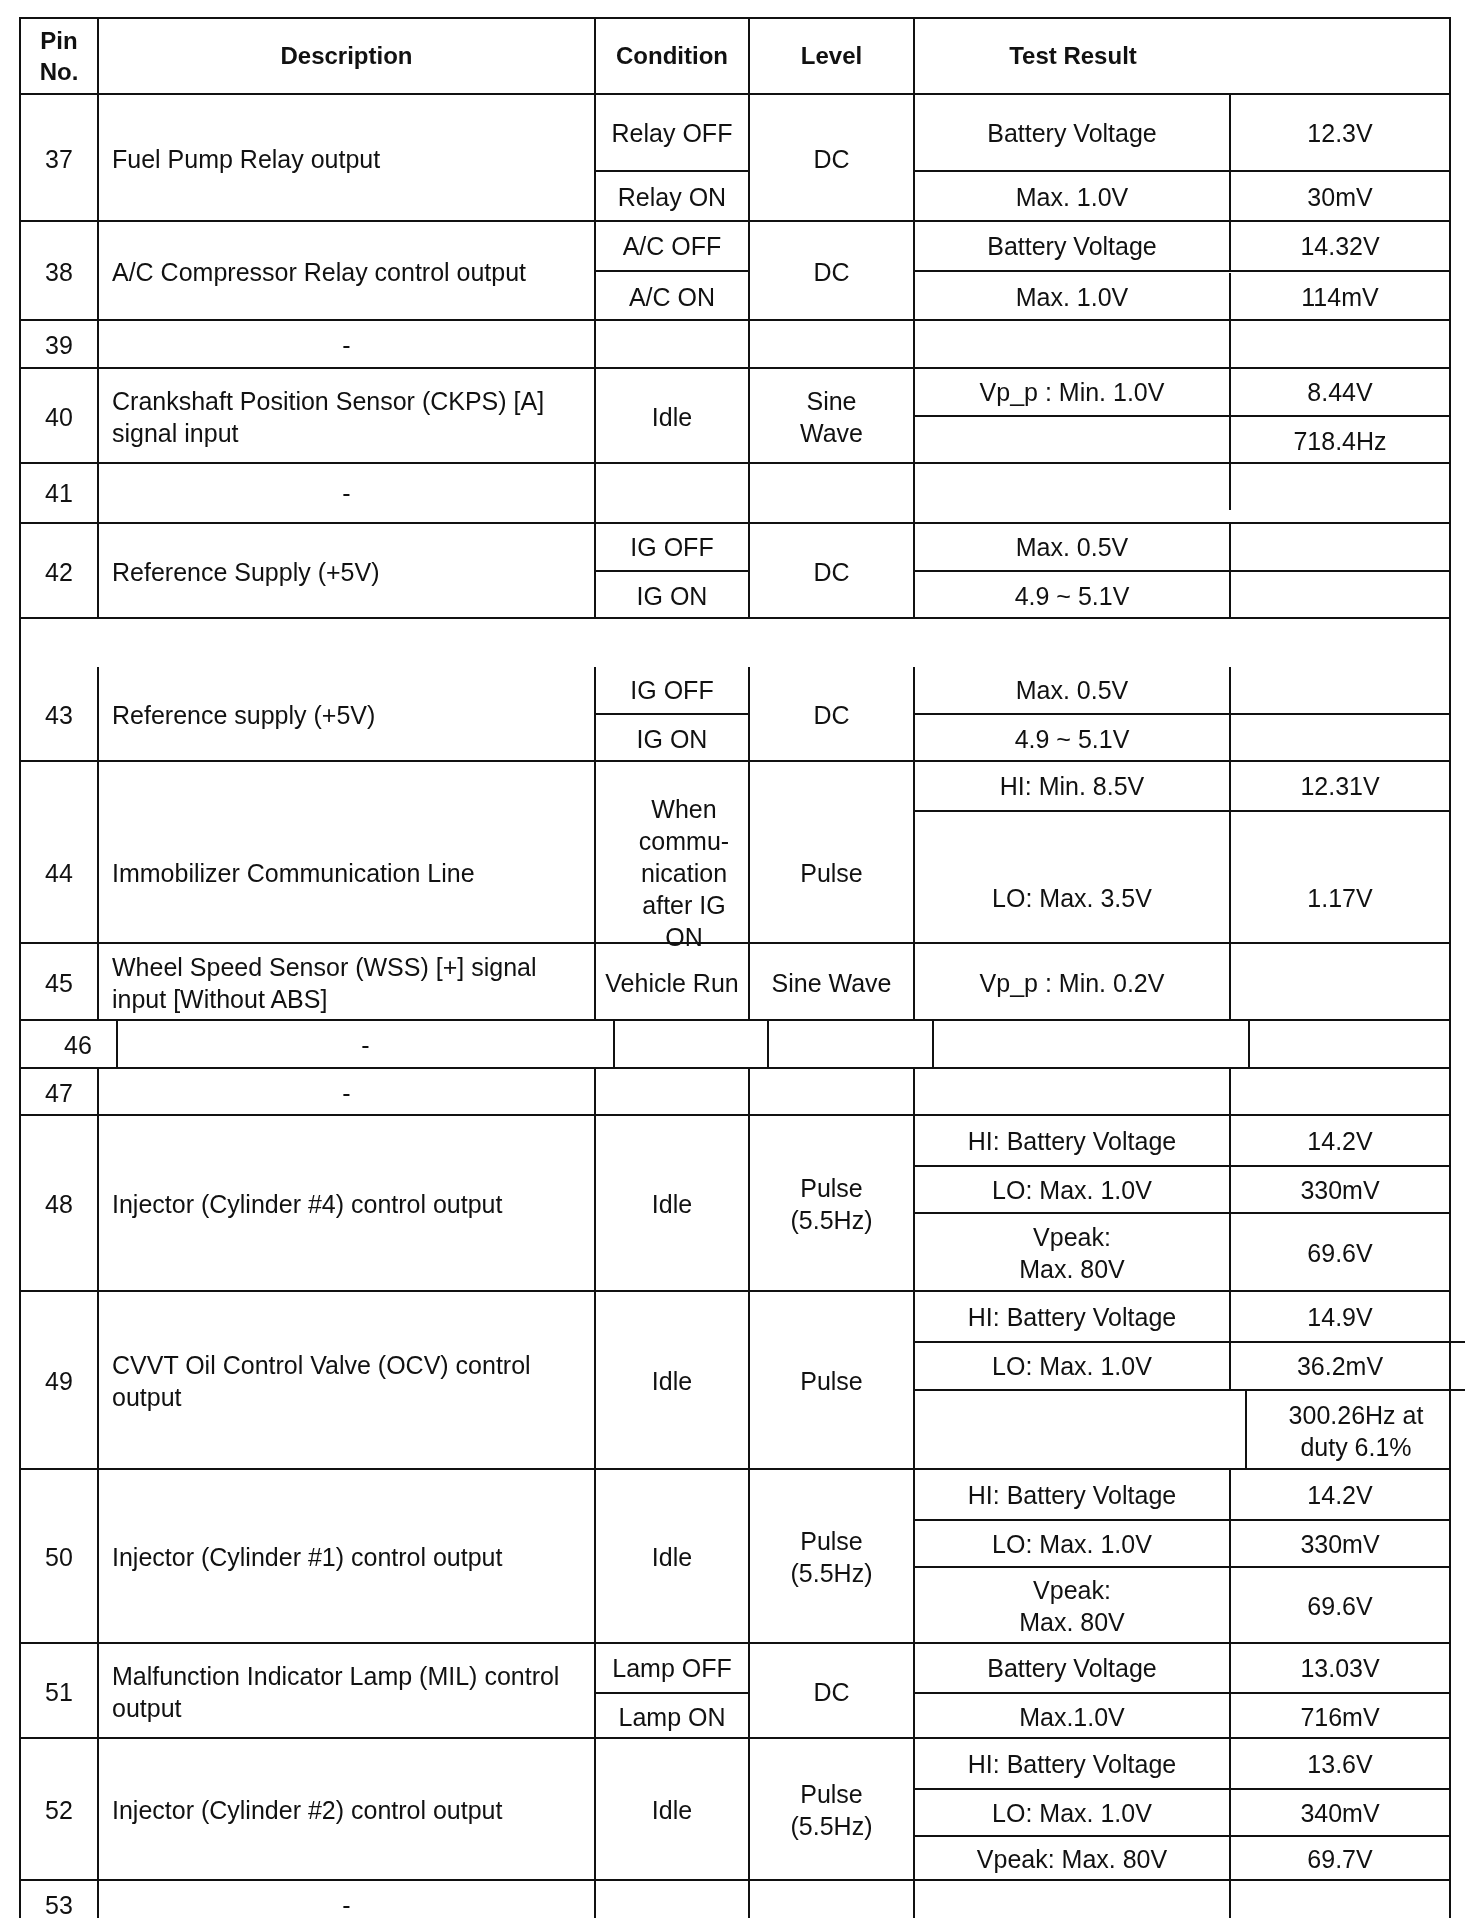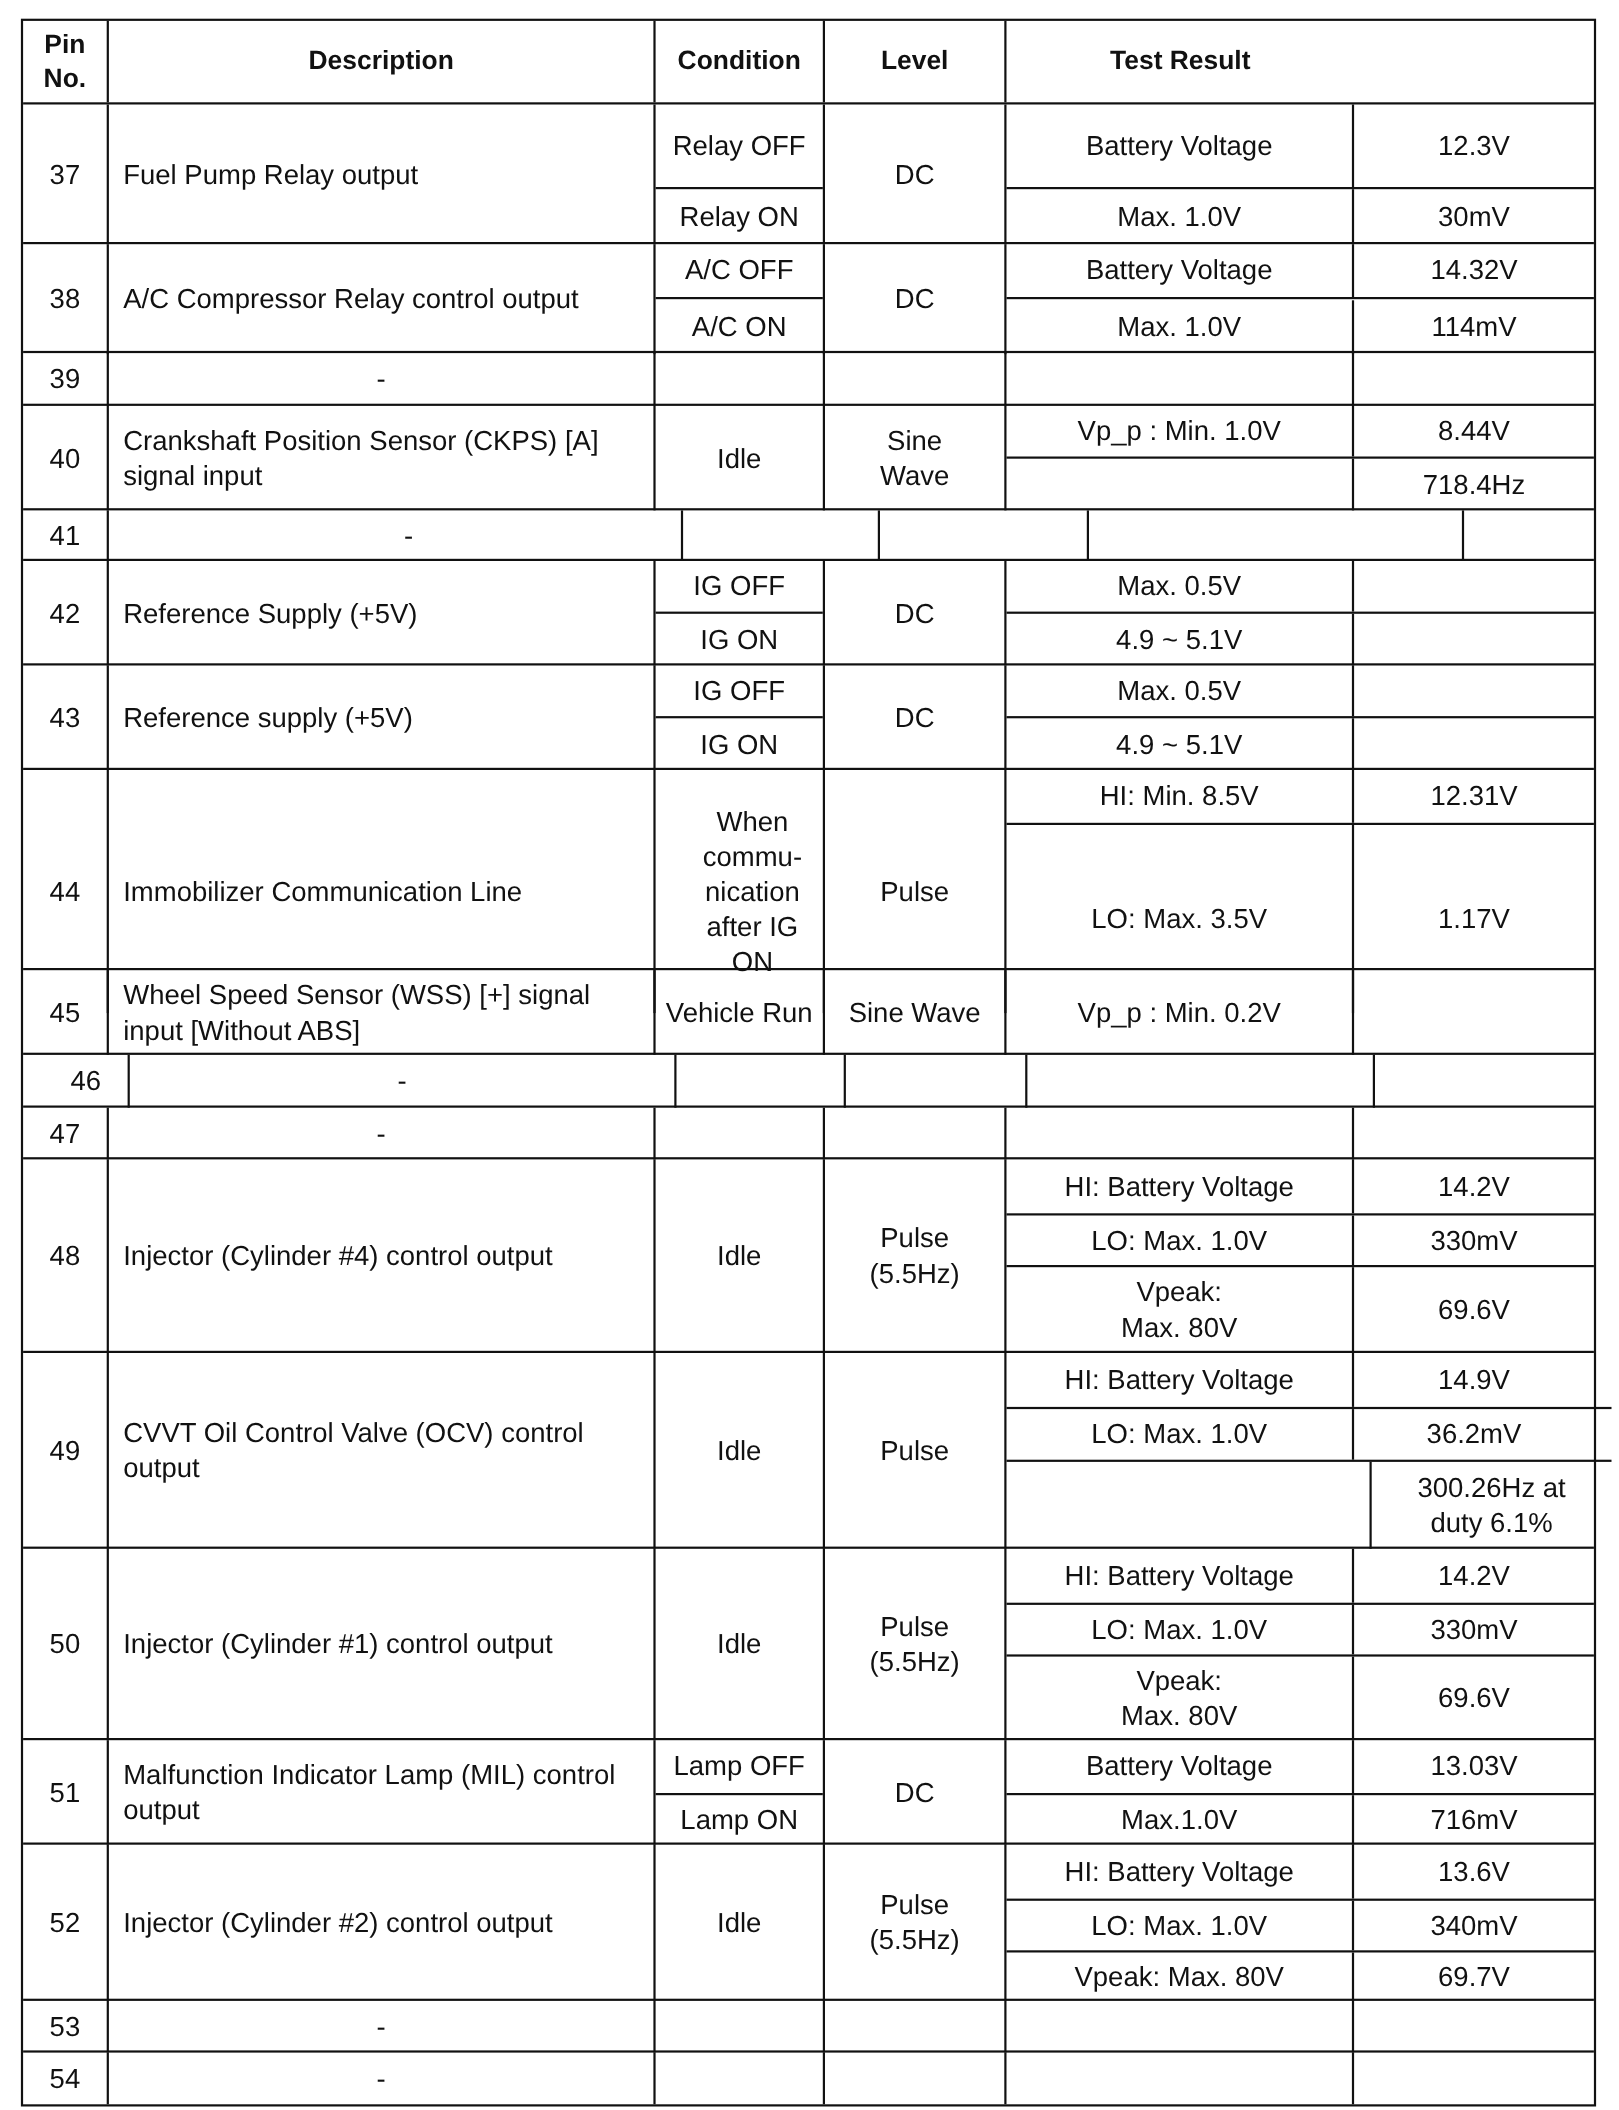--- a/index.html
+++ b/index.html
@@ -94,21 +94,21 @@
           <div class="pair" style="height: 48px;">
             <div class="cell">Vp_p : Min.  1.0V</div>
             <div class="cell">8.44V</div>
           </div>
           <div class="pair" style="height: 47px;">
             <div class="cell"></div>
             <div class="cell">718.4Hz</div>
           </div>
         </div>
       </div>
-      <div class="row" style="height: 46px; gap: 25px;">
+      <div class="row" style="height: 60px;">
         <div class="cell">41</div>
         <div class="cell">-</div>
         <div class="cell sub" style="align-items: stretch;">
           <div class="s" style="height: 46px;"></div>
         </div>
         <div class="cell" style="padding: 0px 14px;"></div>
         <div class="stack">
           <div class="pair" style="height: 46px;">
             <div class="cell"></div>
             <div class="cell"></div>
@@ -127,21 +127,21 @@
           <div class="pair" style="height: 48px;">
             <div class="cell">Max.  0.5V</div>
             <div class="cell"></div>
           </div>
           <div class="pair" style="height: 47px;">
             <div class="cell">4.9 ~ 5.1V</div>
             <div class="cell"></div>
           </div>
         </div>
       </div>
-      <div class="row" style="height: 95px;">
+      <div class="row" style="height: 95px; margin-top: 48px;">
         <div class="cell">43</div>
         <div class="cell desc">Reference supply (+5V)</div>
         <div class="cell sub" style="align-items: stretch;">
           <div class="s" style="height: 48px;">IG OFF</div>
           <div class="s" style="height: 47px;">IG ON</div>
         </div>
         <div class="cell" style="padding: 0px 14px;">DC</div>
         <div class="stack">
           <div class="pair" style="height: 48px;">
             <div class="cell">Max.  0.5V</div>

